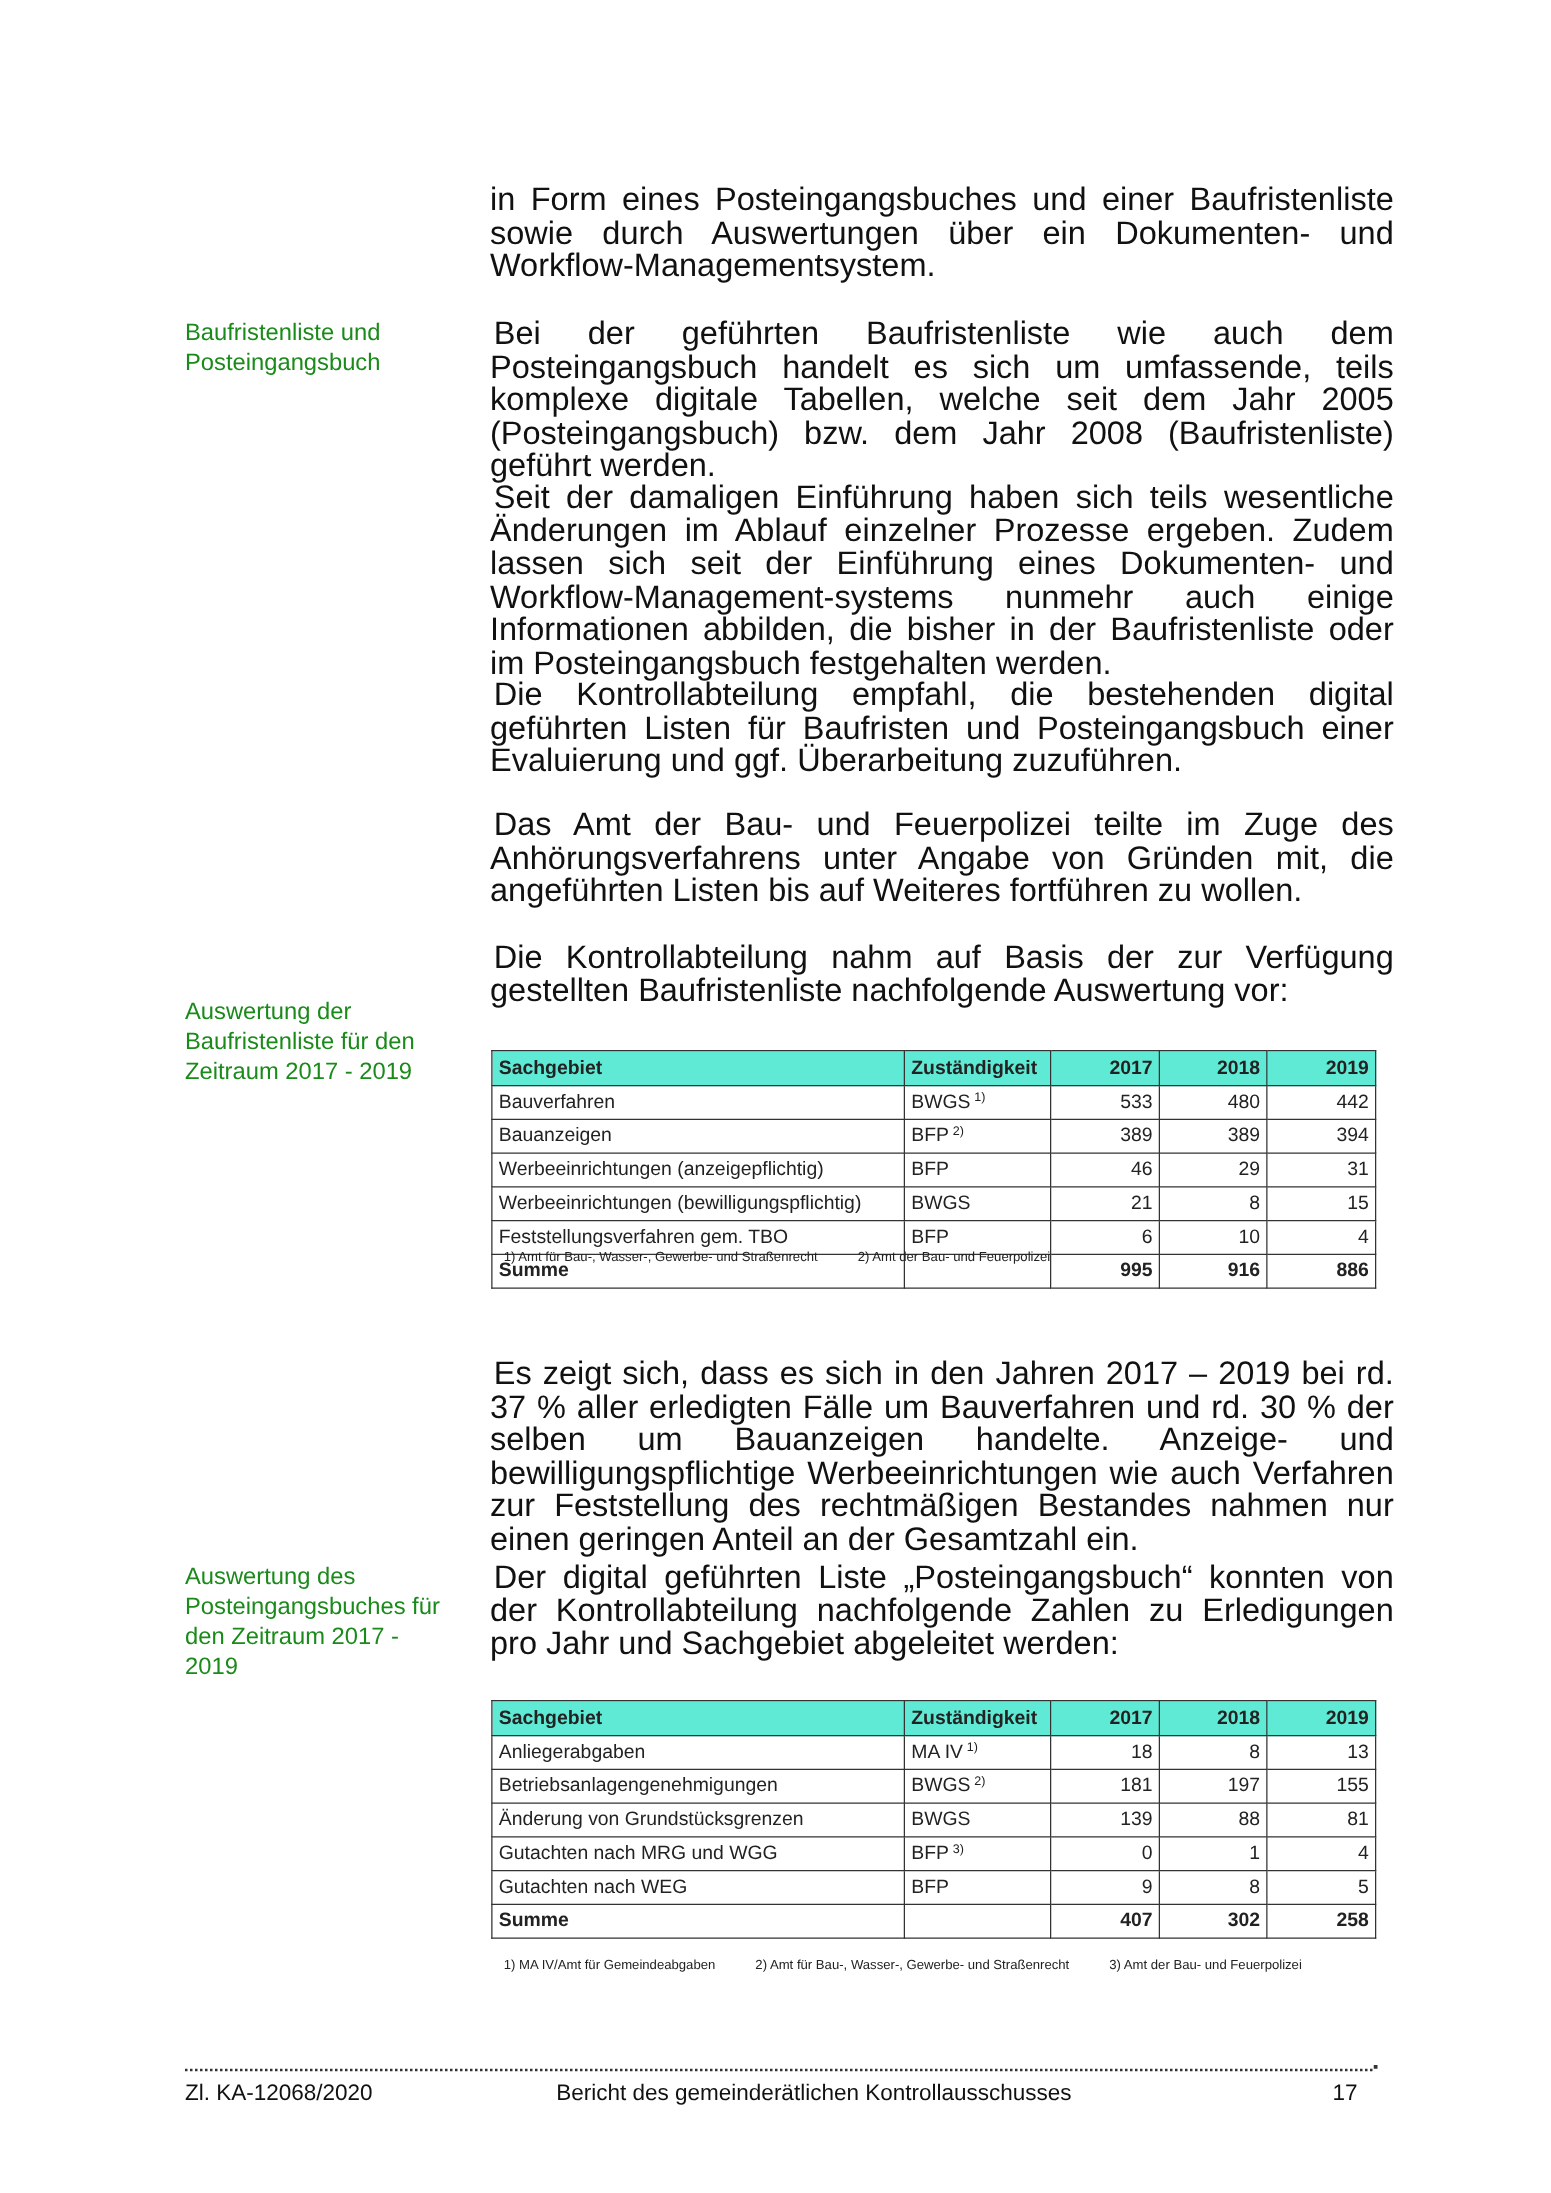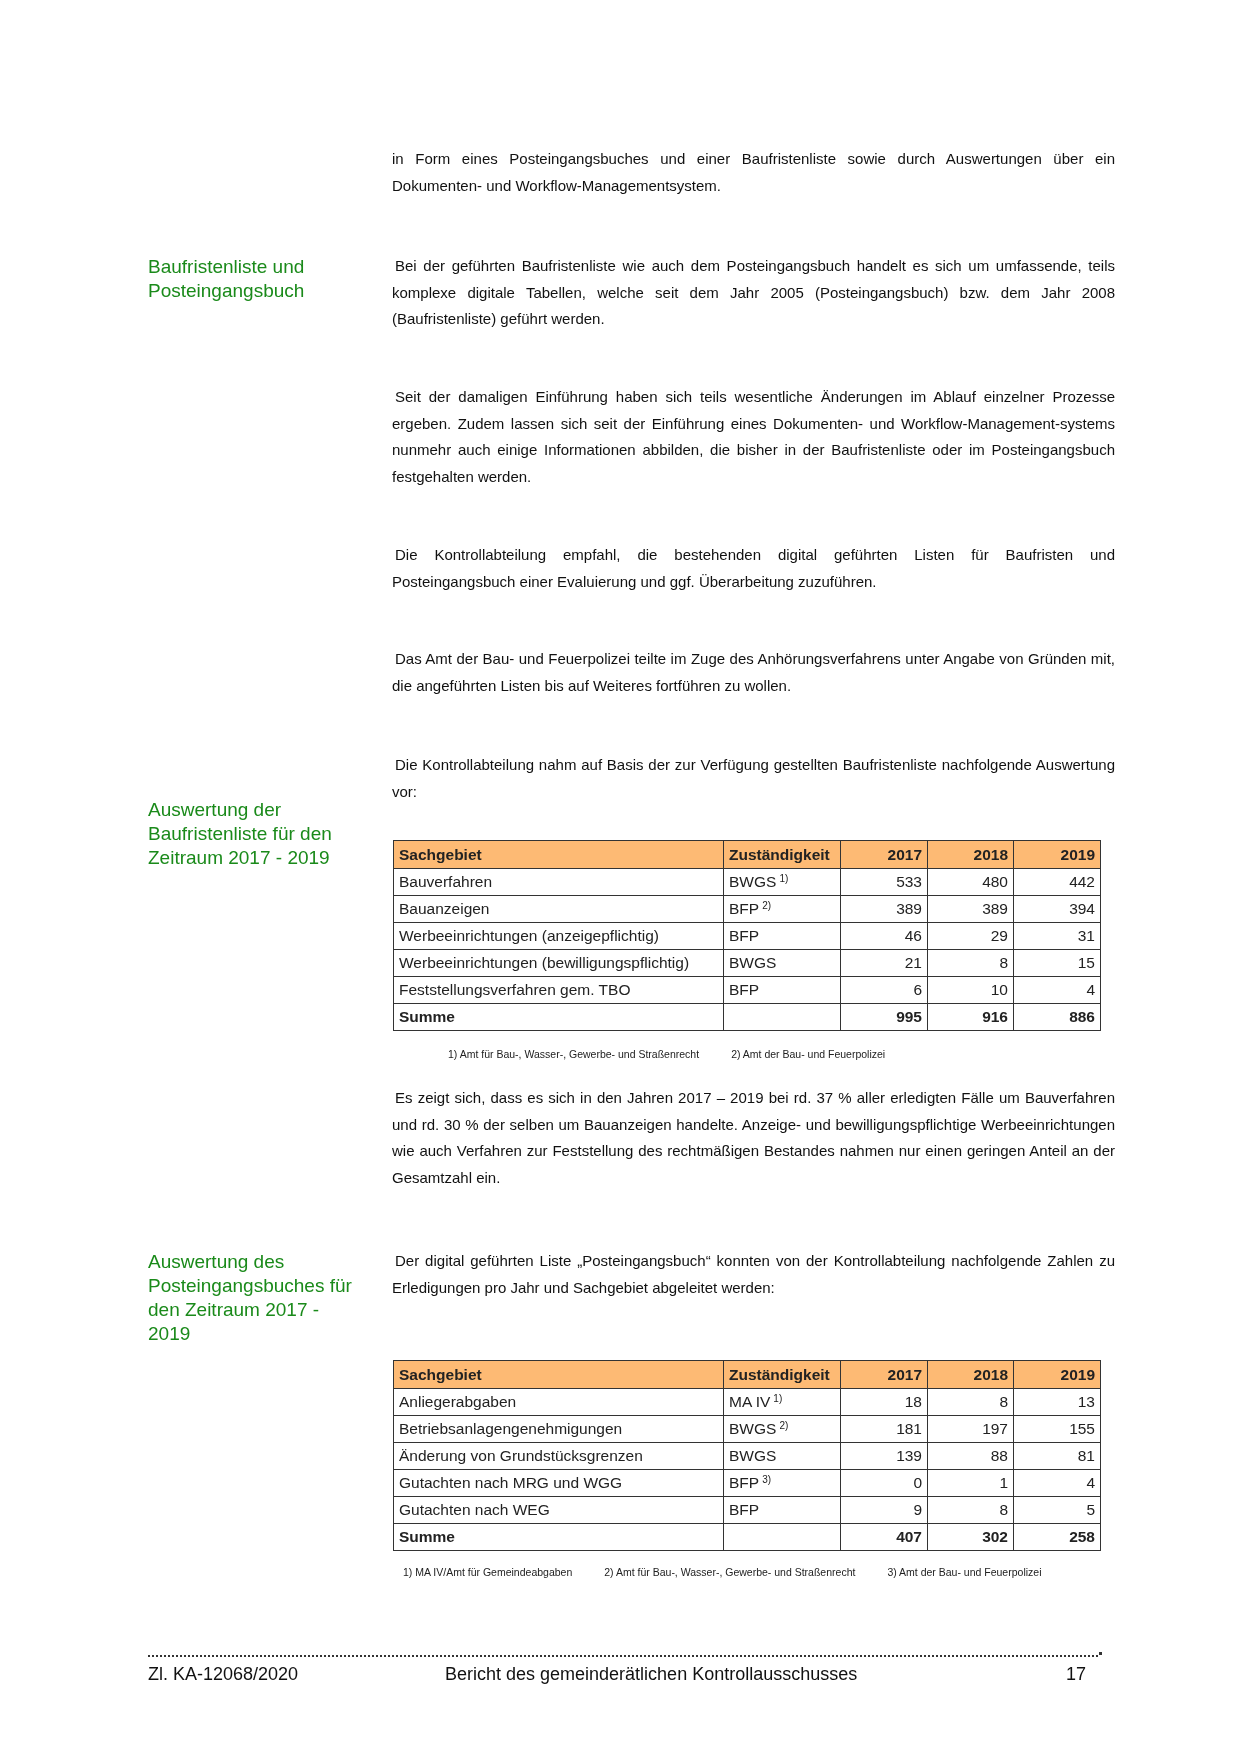--- a/index.html
+++ b/index.html
@@ -1,22 +1,22 @@
 <!DOCTYPE html>
 <html><head>
 <meta charset="utf-8">
 <style>
   html, body { margin: 0; padding: 0; background: #ffffff; }
   body { width: 1241px; height: 1754px; position: relative; font-family: "Liberation Sans", sans-serif; color: #111; overflow: hidden; }
   .margin-note { position: absolute; left: 148px; width: 215px; color: #1a8a1a; font-size: 19px; line-height: 24px; }
-  .para { position: absolute; left: 392px; width: 723px; font-size: 15px; line-height: 26.5px; text-align: justify; color: #111; hyphens: manual; }
+  .para { position: absolute; left: 392px; width: 723px; font-size: 26px; line-height: 26.5px; text-align: justify; color: #111; hyphens: manual; }
   .para.indent { text-indent: 3px; }
   table.data { position: absolute; left: 393px; width: 708px; border-collapse: collapse; font-size: 15.5px; color: #222; }
   table.data th, table.data td { border: 1.5px solid #333; padding: 0 5px; height: 26px; white-space: nowrap; }
-  table.data th { background: #fdba74; font-weight: bold; text-align: left; height: 27px; }
+  table.data th { background: #5eead4; font-weight: bold; text-align: left; height: 27px; }
   table.data th.num, table.data td.num { text-align: right; }
   table.data tr.sum td { font-weight: bold; }
   table.data col.c1 { width: 330px; }
   table.data col.c2 { width: 117px; }
   table.data col.c3 { width: 87px; }
   table.data col.c4 { width: 86px; }
   table.data col.c5 { width: 87px; }
   sup { font-size: 10px; vertical-align: 5px; margin-left: 3px; }
   .footnotes { position: absolute; left: 403px; font-size: 10.5px; color: #222; display: flex; }
   .footnotes span { margin-right: 32px; }
@@ -96,21 +96,21 @@
     </tr>
     <tr class="sum">
       <td>Summe</td>
       <td></td>
       <td class="num">995</td>
       <td class="num">916</td>
       <td class="num">886</td>
     </tr>
   </tbody>
 </table>
-<div class="footnotes" style="top:1048px;margin-left:45px;">
+<div class="footnotes" style="top:1000px;">
   <span>1) Amt für Bau-, Wasser-, Gewerbe- und Straßenrecht</span>
   <span>2) Amt der Bau- und Feuerpolizei</span>
 </div>
 
 <div class="para indent" style="top:1085px;">Es zeigt sich, dass es sich in den Jahren 2017 – 2019 bei rd. 37 % aller erledigten Fälle um Bauverfahren und rd. 30 % der selben um Bauanzeigen handelte. Anzeige- und bewilligungspflichtige Werbeein­richtungen wie auch Verfahren zur Feststellung des rechtmäßigen Bestandes nahmen nur einen geringen Anteil an der Gesamtzahl ein.</div>
 <div class="para indent" style="top:1248px;">Der digital geführten Liste „Posteingangsbuch“ konnten von der Kon­trollabteilung nachfolgende Zahlen zu Erledigungen pro Jahr und Sachgebiet abgeleitet werden:</div>
 
 <table class="data" style="top:1360px;">
   <colgroup>
       <col class="c1">

